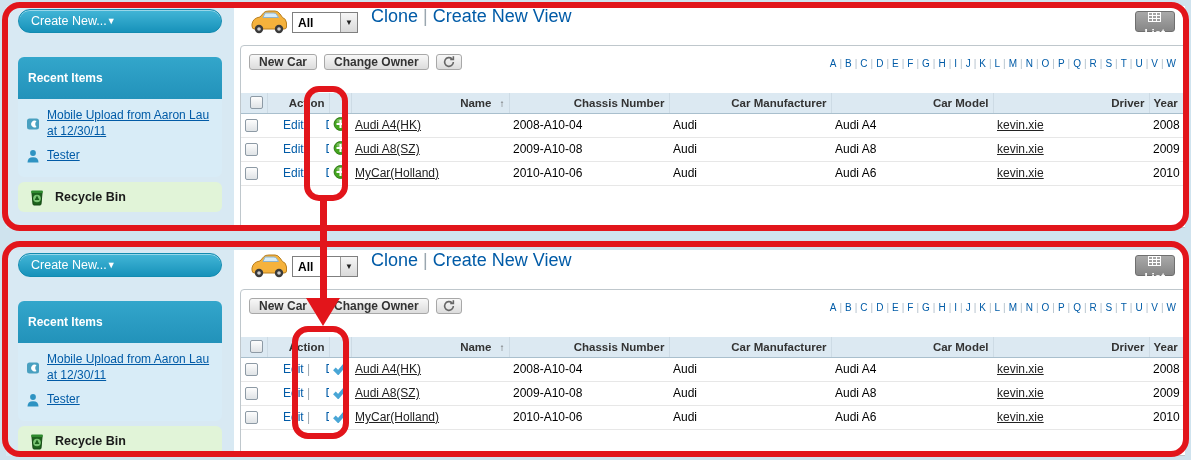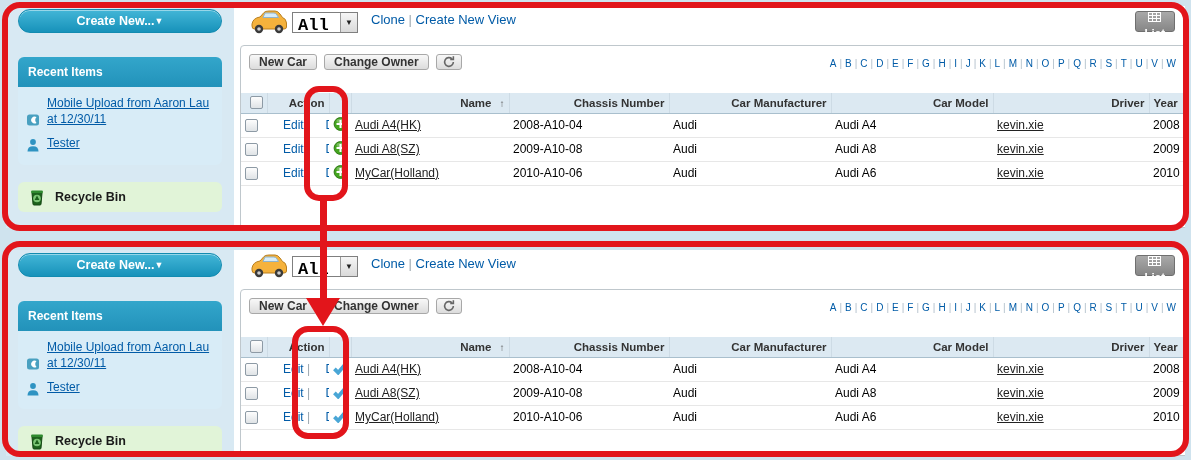--- a/index.html
+++ b/index.html
@@ -13,47 +13,47 @@
   .page{position:relative;width:1191px;height:460px;background:var(--page-bg);overflow:hidden;}
 
   
   .shot{position:absolute;left:6px;width:1179px;background:#d8e9f3;overflow:hidden;}
   .shot.top{top:6px;height:222px;}
   .shot.bottom{top:250px;height:206px;}
 
   .sidebar{position:absolute;left:0;top:0;width:228px;height:100%;background:#d8e9f3;}
   .create-new-btn{position:absolute;left:12px;top:3px;width:204px;height:24px;border-radius:13px;
     background:linear-gradient(var(--accent-top),var(--accent-bot));border:1px solid #128bb0;
-    color:#fff;font-weight:bold;font-size:12.5px;display:flex;align-items:center;justify-content:center;
+    color:#fff;font-weight:normal;font-size:12.5px;display:flex;align-items:center;justify-content:flex-start;
     padding:0 12px;cursor:pointer;box-shadow:inset 0 1px 0 rgba(255,255,255,.45);}
   .dd-arrow{font-size:9px;color:#fff;}
 
   .module-recent{position:absolute;left:12px;top:51px;width:204px;}
   .module-header{background:linear-gradient(#33a6cb,#2292ba);color:#fff;font-weight:bold;font-size:12px;
-    padding:8px 10px;border-radius:6px 6px 0 0;}
+    padding:14px 10px;border-radius:6px 6px 0 0;}
   .module-body{background:var(--recent-bg);border-radius:0 0 6px 6px;padding:9px 8px 4px 8px;min-height:66px;}
-  .recent-item{display:flex;gap:7px;margin-bottom:9px;font-size:12px;align-items:flex-end;}
+  .recent-item{display:flex;gap:7px;margin-bottom:9px;font-size:12px;align-items:center;}
   .ri-icon{flex:0 0 14px;width:14px;height:14px;margin-top:1px;}
   .ri-icon svg{display:block;width:14px;height:14px;}
   .recent-item a{color:var(--link);text-decoration:underline;line-height:1.3;cursor:pointer;}
 
   .recycle{position:absolute;left:12px;top:176px;width:204px;height:30px;background:var(--recycle-bg);
     border-radius:6px;display:flex;align-items:center;gap:9px;padding:0 10px;font-weight:bold;
     font-size:12.5px;color:#1a1a1a;cursor:pointer;}
   .recycle svg{width:18px;height:18px;display:block;}
 
   .main{position:absolute;left:228px;top:0;right:0;bottom:0;background:#fff;}
   .car-icon{position:absolute;left:14px;top:3px;width:40px;height:28px;}
   .car-icon svg{display:block;width:40px;height:28px;}
   .select{position:absolute;left:58px;top:6px;width:66px;height:21px;border:1px solid #7f7f7f;background:#fff;
     display:flex;align-items:stretch;cursor:pointer;}
-  .select-val{flex:1;font-weight:bold;font-size:17px;padding:3px 0 0 5px;color:#000;font-family:Liberation Mono, monospace;}
+  .select-val{flex:1;font-weight:bold;font-size:12px;padding:3px 0 0 5px;color:#000;}
   .select-arrow{width:17px;background:linear-gradient(#f6f6f6,#d9d9d9);border-left:1px solid #9a9a9a;
     display:flex;align-items:center;justify-content:center;font-size:8px;color:#222;}
-  .vb-links{position:absolute;left:137px;top:6px;font-size:13px;white-space:nowrap;}
+  .vb-links{position:absolute;left:137px;top:0;font-size:18px;white-space:nowrap;}
   .vb-links a{color:var(--link);text-decoration:none;cursor:pointer;}
   .pipe{color:#9aa6af;}
   .list-btn{position:absolute;right:10px;top:5px;height:21px;background:linear-gradient(#a9a9a9,#868686);
     border:1px solid #6f6f6f;border-radius:3px;color:#fff;font-weight:bold;font-size:11.5px;
     display:flex;align-items:center;gap:5px;padding:0 9px;cursor:pointer;font-family:inherit;flex-direction:column;}
   .list-btn svg{display:block;width:13px;height:10px;}
 
   .content-panel{position:absolute;left:6px;top:39px;right:-2px;bottom:0;background:#fff;
     border:1px solid #bfc7cc;border-radius:4px 4px 0 0;}
   .toolbar{position:absolute;top:8px;left:8px;display:flex;gap:7px;align-items:center;}

